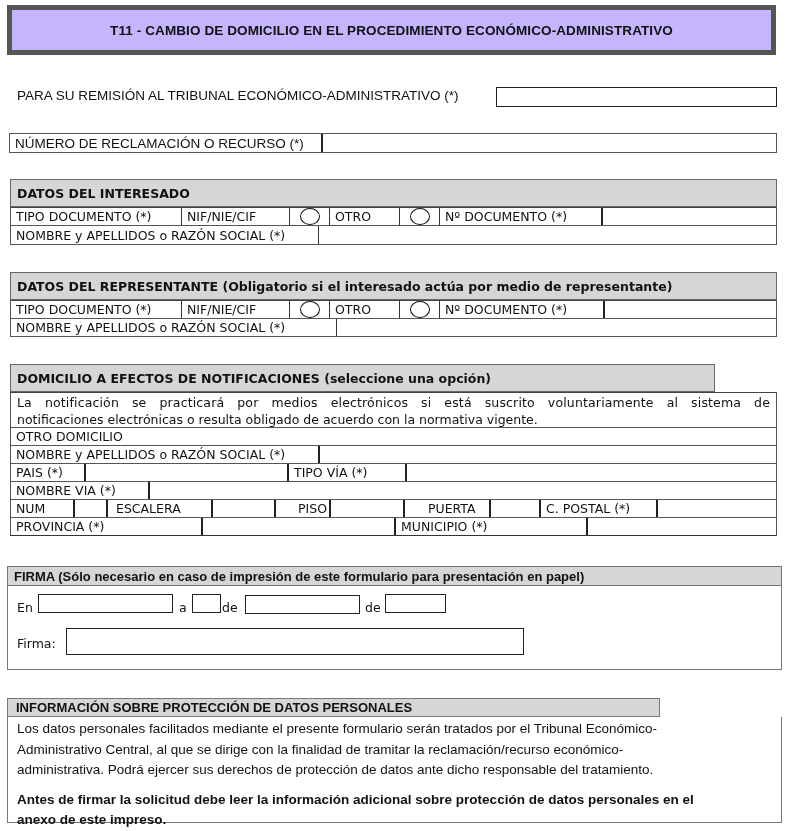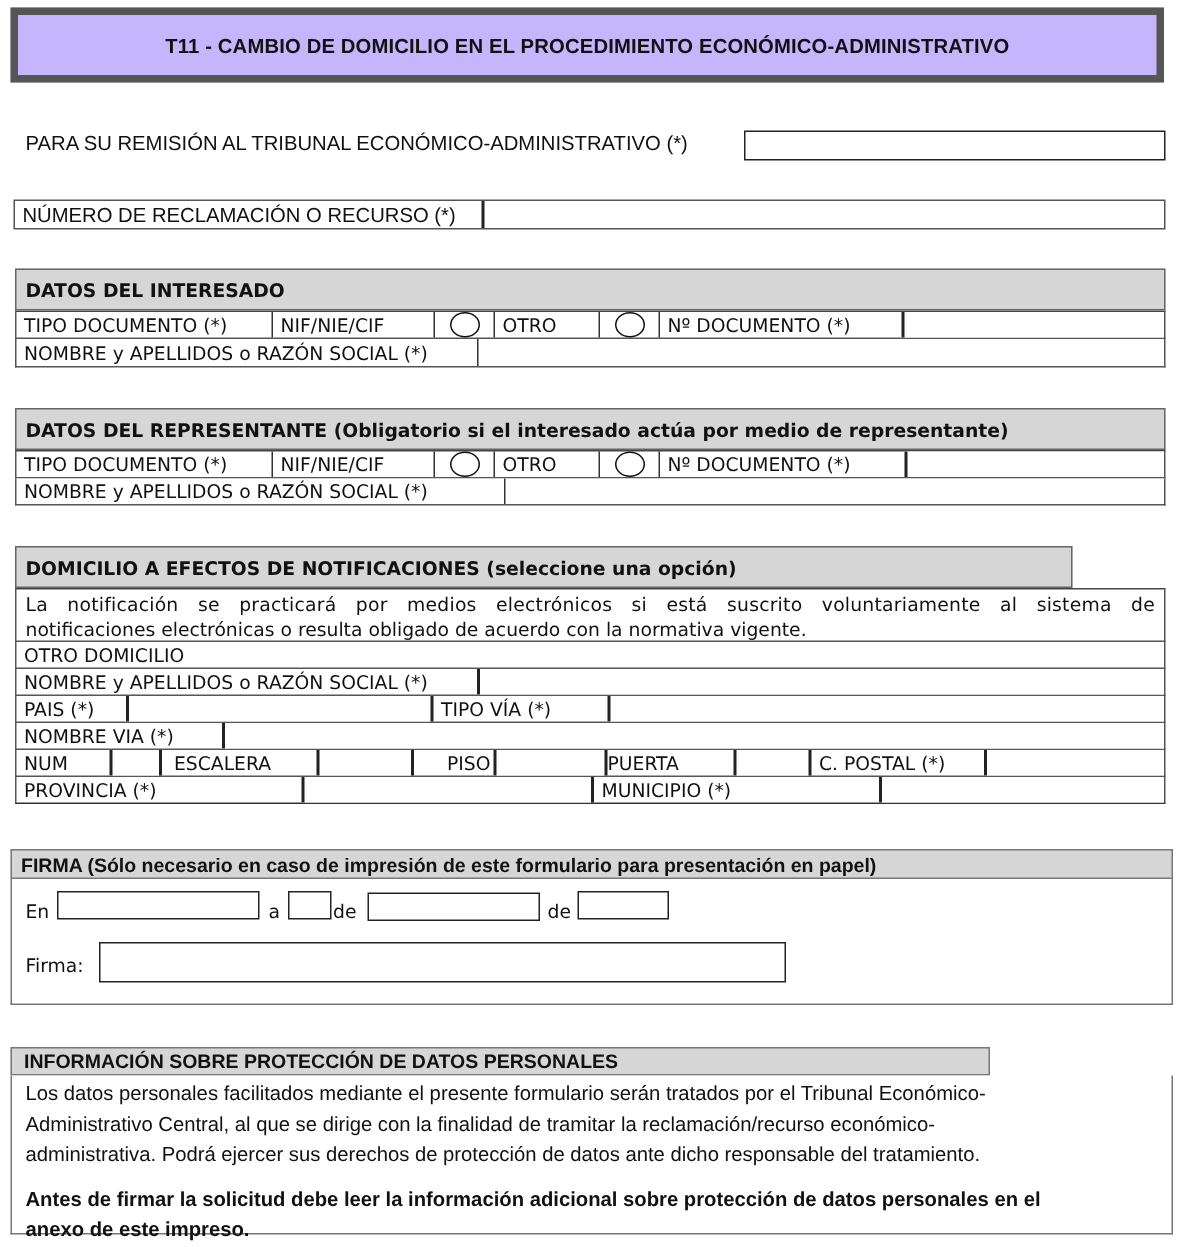--- a/index.html
+++ b/index.html
@@ -99,21 +99,21 @@
   <div class="cell" style="left:0;width:137px;">NOMBRE VIA (*)</div>
   <div class="cell inp" style="left:137px;right:0;"></div>
 </div>
 <div class="row" style="top:500px;height:18px;">
   <div class="cell" style="left:0;width:62px;">NUM</div>
   <div class="cell inp" style="left:62px;width:33px;"></div>
   <div class="cell" style="left:95px;width:105px;border-left:2px solid #222;padding-left:8px;">ESCALERA</div>
   <div class="cell inp" style="left:200px;width:63px;"></div>
   <div class="cell" style="left:263px;width:55px;border-left:2px solid #222;padding-left:22px;">PISO</div>
   <div class="cell inp" style="left:318px;width:74px;"></div>
-  <div class="cell" style="left:392px;width:86px;border-left:2px solid #222;padding-left:0;">PUERTA</div>
+  <div class="cell" style="left:392px;width:86px;border-left:2px solid #222;padding-left:23px;">PUERTA</div>
   <div class="cell inp" style="left:478px;width:50px;"></div>
   <div class="cell" style="left:528px;width:117px;border-left:2px solid #222;">C. POSTAL (*)</div>
   <div class="cell inp" style="left:645px;right:0;"></div>
 </div>
 <div class="row" style="top:518px;height:18px;border-bottom:1.5px solid #333;">
   <div class="cell" style="left:0;width:190px;">PROVINCIA (*)</div>
   <div class="cell inp" style="left:190px;width:193px;"></div>
   <div class="cell" style="left:383px;width:192px;border-left:2px solid #222;">MUNICIPIO (*)</div>
   <div class="cell inp" style="left:575px;right:0;"></div>
 </div>

